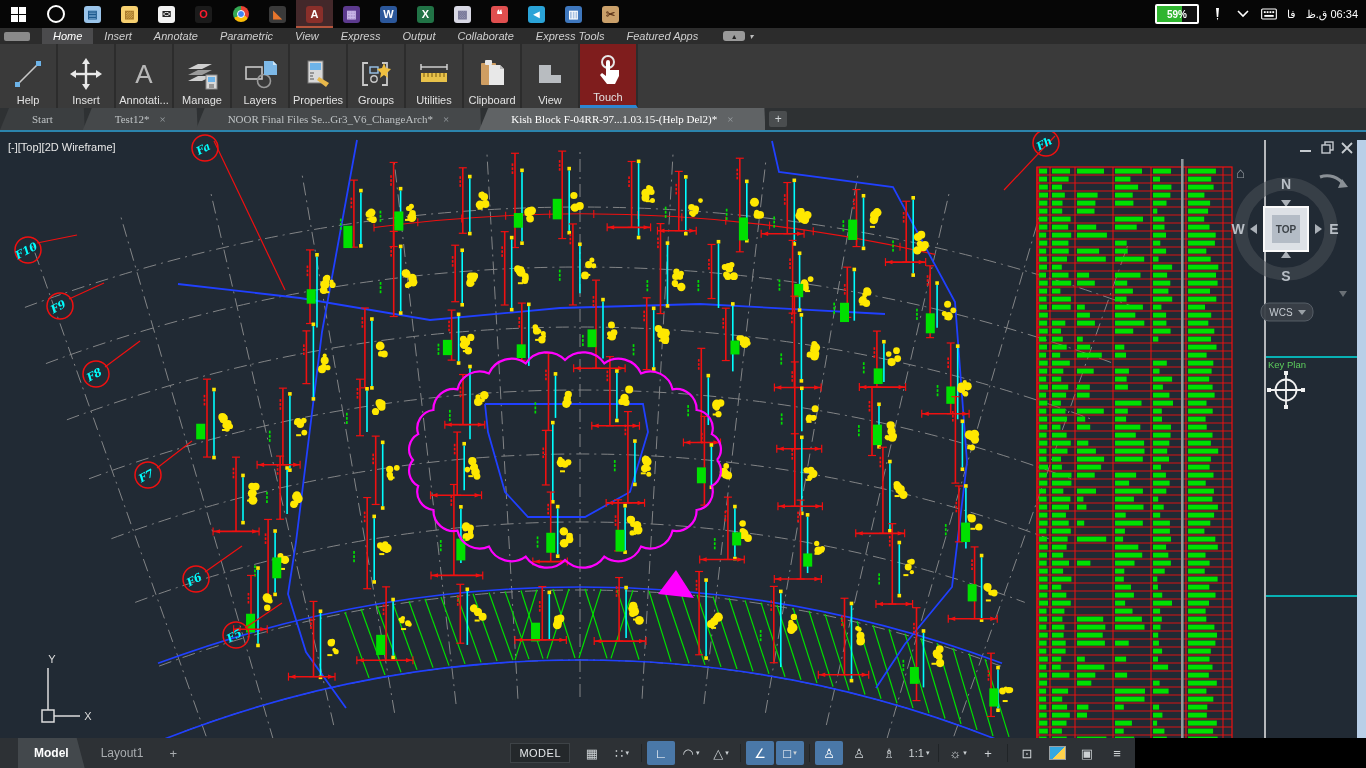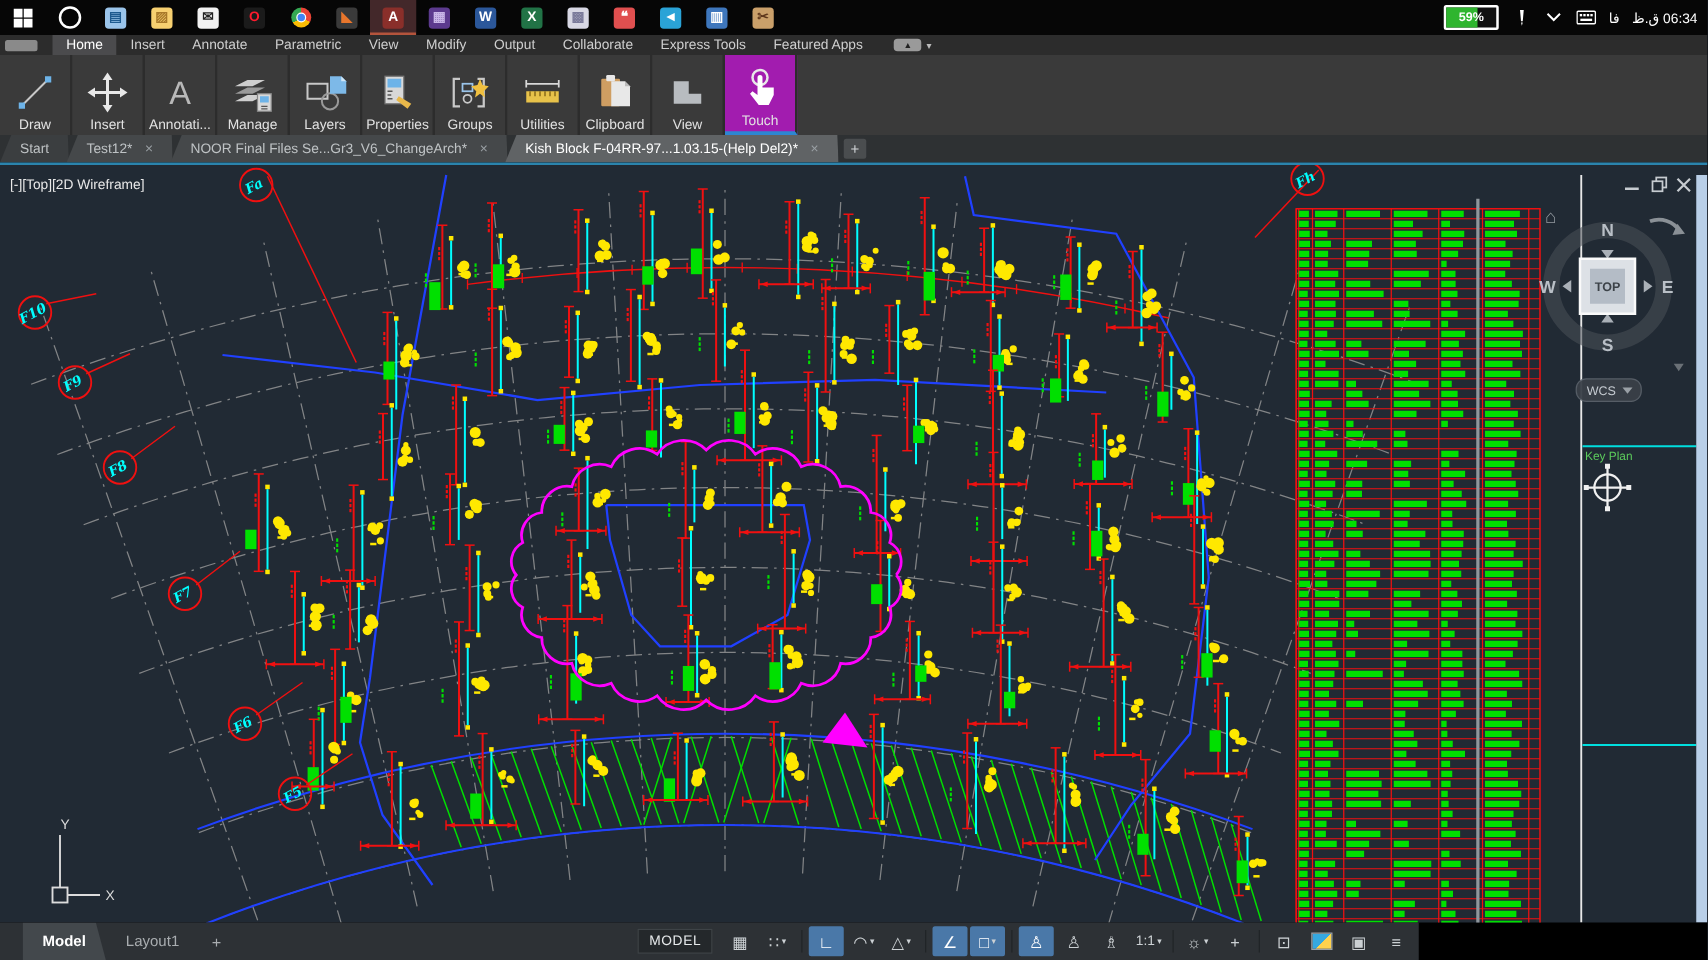--- a/index.html
+++ b/index.html
@@ -16,37 +16,37 @@
   .win-grid div{background:#fff;}
   .ring{width:14px;height:14px;border:2px solid #fff;border-radius:50%;}
   .chrome{width:16px;height:16px;border-radius:50%;background:conic-gradient(#ea4335 0 33%,#fbbc05 33% 66%,#34a853 66% 100%);position:relative;}
   .chrome:after{content:"";position:absolute;left:4px;top:4px;width:8px;height:8px;border-radius:50%;background:#4285f4;border:1.5px solid #fff;box-sizing:border-box;}
   #tb-tray{margin-left:auto;display:flex;align-items:center;gap:10px;padding-right:8px;color:#fff;font-size:11px;}
   .battery{width:40px;height:16px;border:2px solid #fff;border-radius:2px;position:relative;background:#111;}
   .battery .fill{position:absolute;left:0;top:0;bottom:0;background:#2fb52f;}
   .battery .pct{position:absolute;inset:0;display:flex;align-items:center;justify-content:center;font-size:10px;font-weight:bold;color:#fff;}
   .trayicon{display:flex;align-items:center;justify-content:center;width:16px;height:16px;}
   
-  #ribbon-tabrow{position:absolute;top:28px;left:0;width:1366px;height:16px;background:#2c2c2c;display:flex;align-items:stretch;font-size:11px;}
+  #ribbon-tabrow{position:absolute;top:28px;left:0;width:1366px;height:16px;background:#2c2c2c;display:flex;align-items:stretch;font-size:11px;font-style:italic;}
   .qat-pill{width:26px;height:9px;background:#8a8a8a;border-radius:2px;align-self:center;margin:0 12px 0 4px;}
   .rtab{padding:0 11px;display:flex;align-items:center;color:#cfcfcf;cursor:default;}
   .rtab.active{background:#4b4b4d;color:#fff;}
   .ribbon-toggle{display:flex;align-items:center;gap:4px;margin-left:14px;color:#bbb;}
   .ribbon-toggle .pill{width:22px;height:10px;background:#9a9a9a;border-radius:3px;display:flex;align-items:center;justify-content:center;color:#222;font-size:7px;}
   .ribbon-toggle .car{font-size:8px;}
   
   #ribbon-panels{position:absolute;top:44px;left:0;width:1366px;height:64px;background:#3a3a3a;display:flex;}
   .panel{flex:0 0 58px;border-right:2px solid #2c2c2c;background:#3a3a3a;display:flex;flex-direction:column;align-items:center;justify-content:flex-end;padding-bottom:2px;box-sizing:border-box;}
   .panel .picon{height:40px;display:flex;align-items:center;justify-content:center;}
   .panel .plabel{font-size:11px;color:#e2e2e2;white-space:nowrap;}
-  .panel.hl{background:#a21caf;border-bottom:3px solid #2d86d2;}
+  .panel.hl{background:#7f1d1d;border-bottom:3px solid #2d86d2;}
   
   #file-tabs{position:absolute;top:108px;left:0;width:1366px;height:22px;background:#2e3133;display:flex;align-items:flex-end;}
-  .ftab{height:22px;display:flex;align-items:center;gap:10px;padding:0 16px;font-size:11px;color:#bfc3c5;background:#45484a;
-        clip-path:polygon(9px 0,calc(100% - 1px) 0,100% 100%,0 100%);margin-right:-2px;cursor:default;white-space:nowrap;}
+  .ftab{height:22px;display:flex;align-items:center;gap:10px;padding:0 32px;font-size:11px;color:#bfc3c5;background:#45484a;
+        clip-path:polygon(9px 0,calc(100% - 1px) 0,100% 100%,0 100%);margin-right:-2px;cursor:default;white-space:nowrap;font-family:Liberation Serif, serif;}
   .ftab.start{background:#3b3e40;}
   .ftab.active{background:#606365;color:#fff;}
   .ftab .x{color:#9aa0a4;font-size:11px;}
   .ftab-new{width:18px;height:16px;background:#4a4d4f;color:#cfd3d5;display:flex;align-items:center;justify-content:center;font-size:12px;margin-left:6px;border-radius:2px;align-self:center;}
   
   #canvas{position:absolute;top:130px;left:0;width:1366px;height:608px;background:#212a34;border-top:2px solid #2b84ad;box-sizing:border-box;}
   #cad{position:absolute;top:0;left:0;}
   
   #status-bar{position:absolute;top:738px;left:0;width:1135px;height:30px;background:#2d3135;display:flex;align-items:center;}
   #layout-tabs{display:flex;align-items:stretch;height:100%;margin-left:18px;font-size:12px;}
@@ -154,42 +154,42 @@
 </div>
 
 <div id="ribbon-tabrow">
   <div class="qat-pill"></div>
   <div id="rtabs" style="display:flex;">
       <div class="rtab active">Home</div>
       <div class="rtab">Insert</div>
       <div class="rtab">Annotate</div>
       <div class="rtab">Parametric</div>
       <div class="rtab">View</div>
-      <div class="rtab">Modify</div>
+      <div class="rtab">Express</div>
       <div class="rtab">Output</div>
       <div class="rtab">Collaborate</div>
       <div class="rtab">Express Tools</div>
       <div class="rtab">Featured Apps</div>
     </div>
   <div class="ribbon-toggle">
     <span class="pill">▲</span>
     <span class="car">▾</span>
   </div>
 </div>
 
 <div id="ribbon-panels">
     <div class="panel">
       <div class="picon">
         <svg width="34" height="34" viewBox="0 0 34 34">
           <line x1="7" y1="27" x2="27" y2="7" stroke="#c8c8c8" stroke-width="1.6"></line>
           <rect x="4" y="25" width="5" height="5" fill="#6db3e8"></rect>
           <rect x="25" y="4" width="5" height="5" fill="#6db3e8"></rect>
         </svg>
       </div>
-      <div class="plabel">Draw</div>
+      <div class="plabel">Help</div>
     </div>
     <div class="panel">
       <div class="picon">
         <svg width="34" height="34" viewBox="0 0 34 34">
           <line x1="17" y1="5" x2="17" y2="29" stroke="#e8e8e8" stroke-width="2.4"></line>
           <line x1="5" y1="17" x2="29" y2="17" stroke="#e8e8e8" stroke-width="2.4"></line>
           <path d="M17 1 l4 6 h-8 z" fill="#e8e8e8"></path>
           <path d="M17 33 l4 -6 h-8 z" fill="#e8e8e8"></path>
           <path d="M1 17 l6 -4 v8 z" fill="#e8e8e8"></path>
           <path d="M33 17 l-6 -4 v8 z" fill="#e8e8e8"></path>

